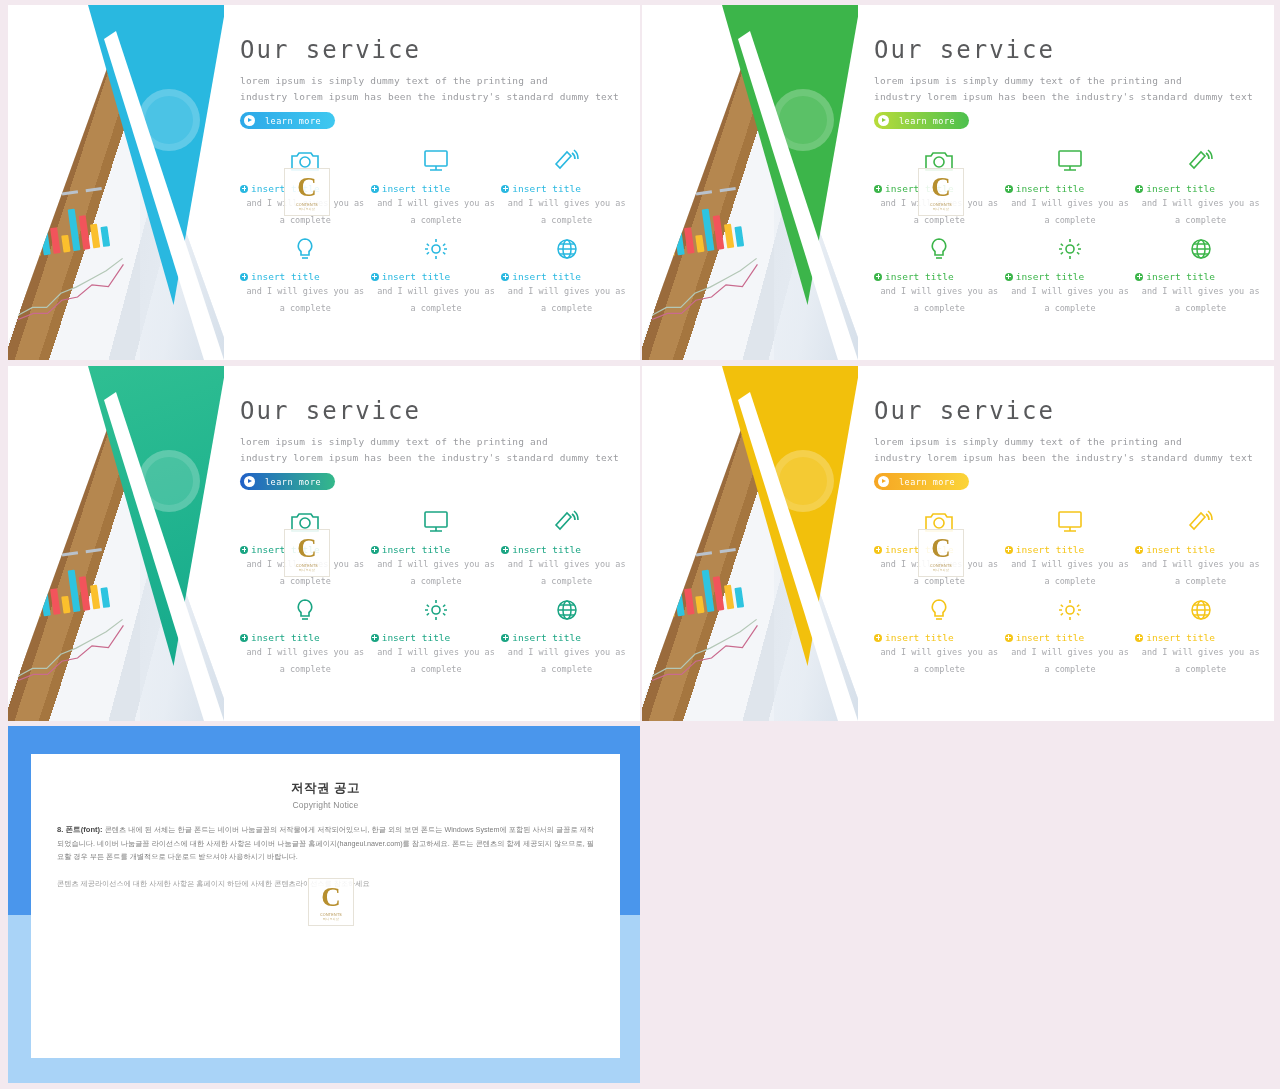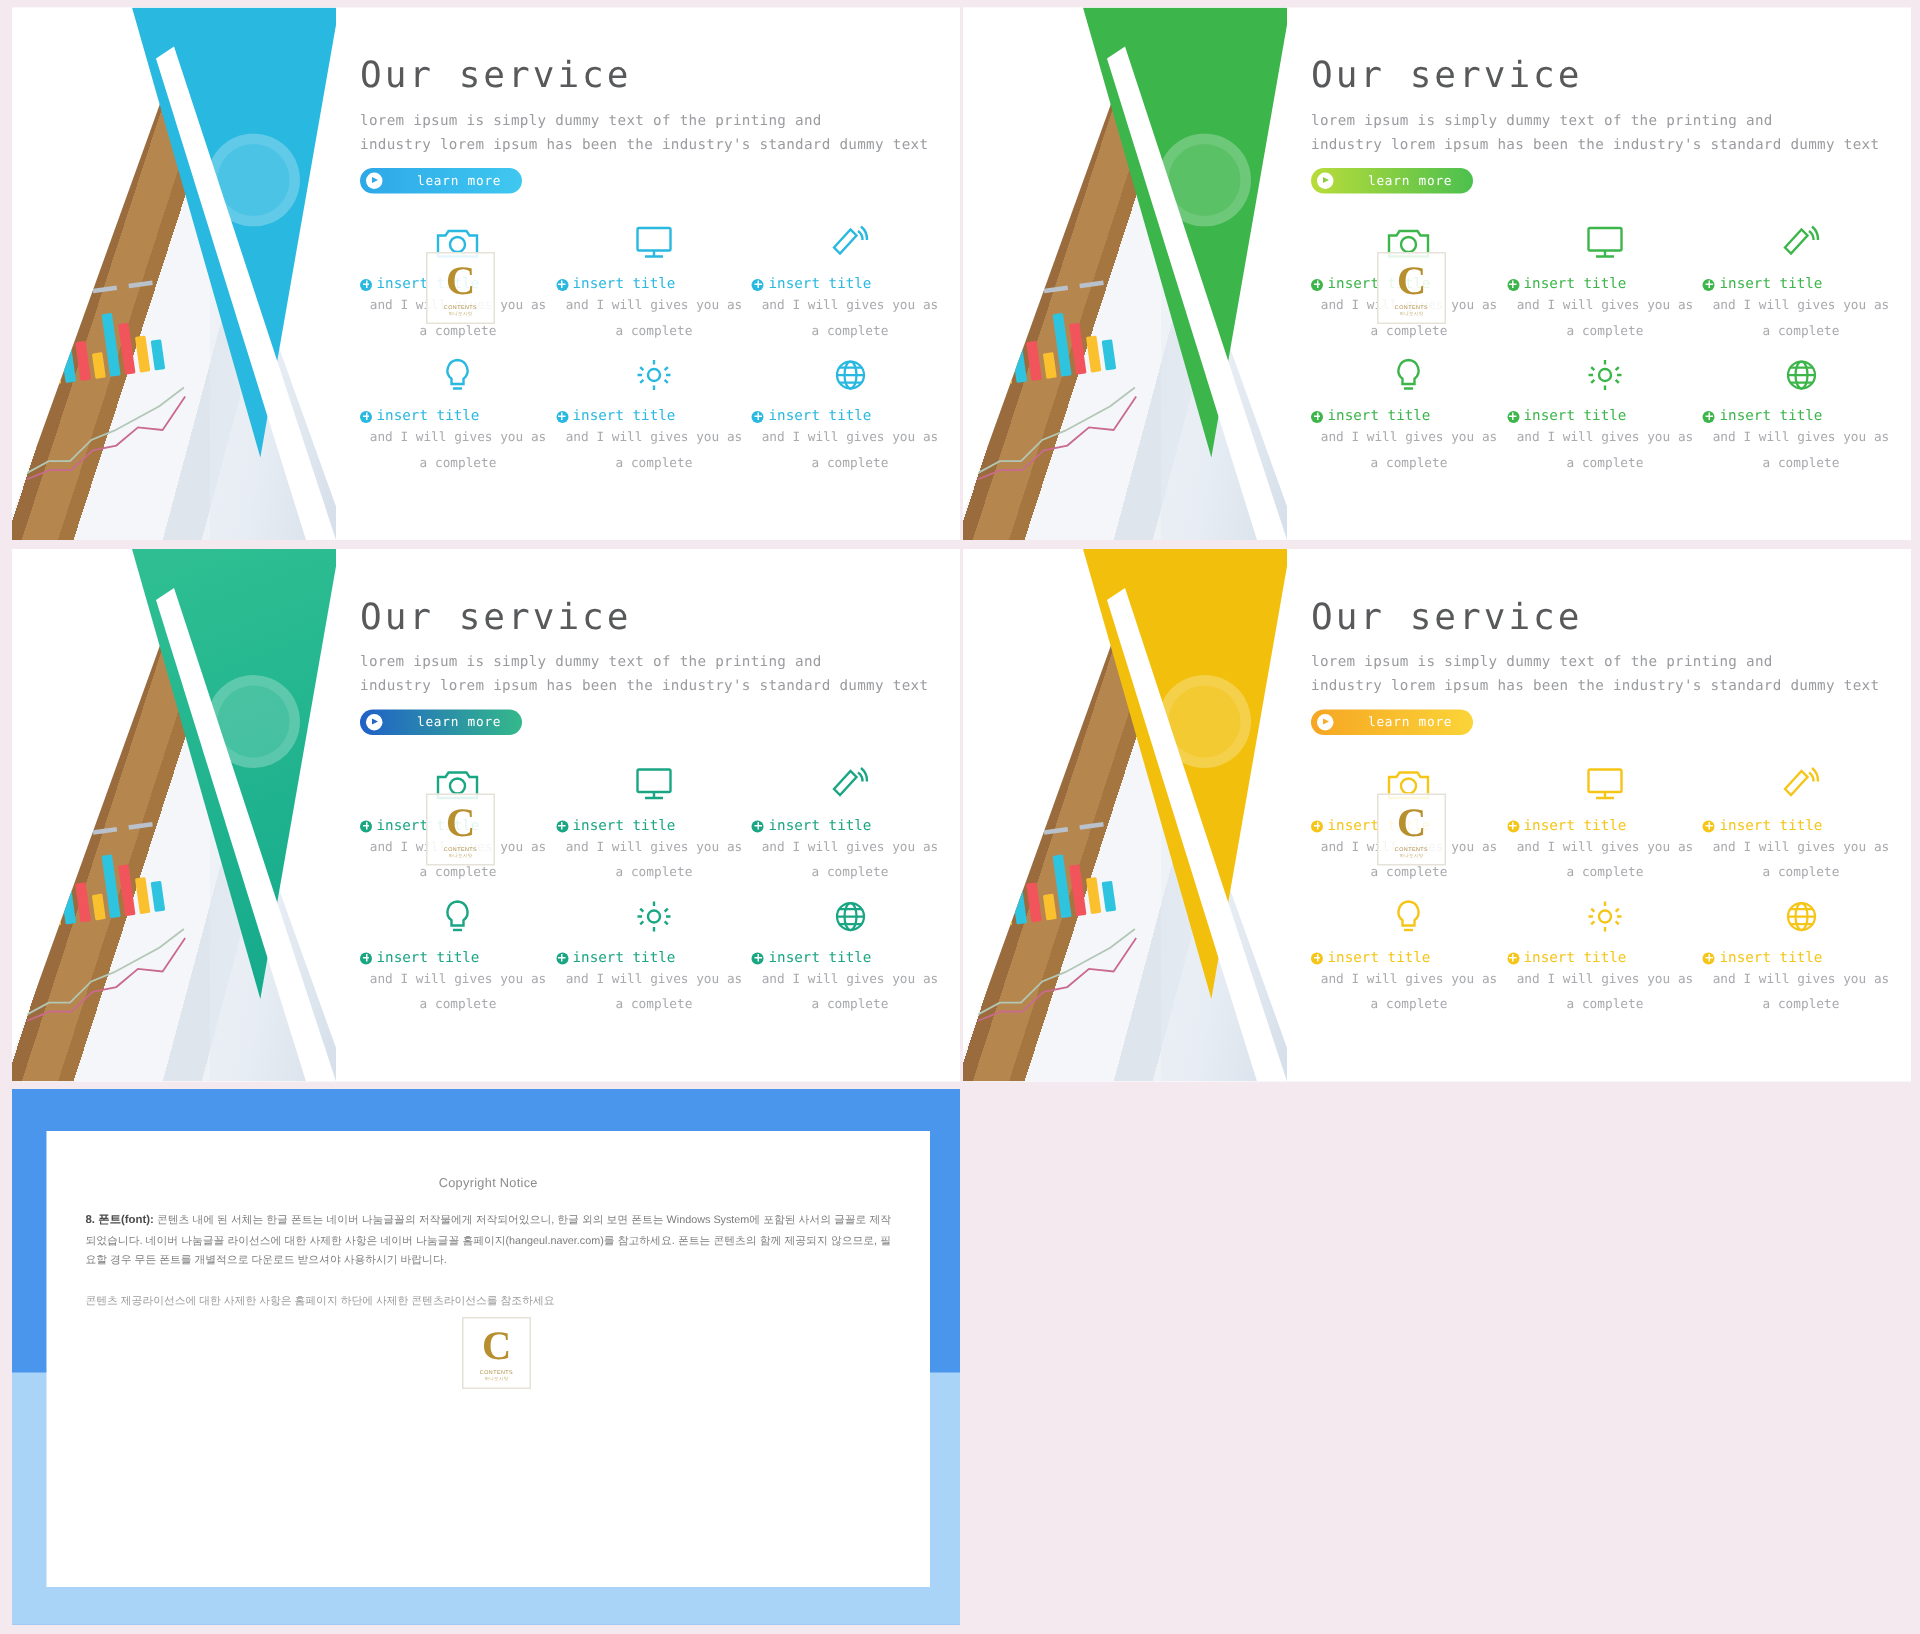--- a/index.html
+++ b/index.html
@@ -92,21 +92,21 @@
     font-family:"DejaVu Sans Mono", monospace;
     font-size:24px; letter-spacing:2px; color:#58595b;
     margin-top:31px;
   }
   .lead{
     font-family:"DejaVu Sans Mono", monospace;
     font-size:9.5px; line-height:16px; color:#9b9ca0;
     margin-top:9px; letter-spacing:.2px;
   }
   .btn{
-    display:inline-flex; align-items:center; gap:23px;
+    display:inline-flex; align-items:center; gap:10px;
     height:17px; padding:0 14px 0 4px; border-radius:9px;
     margin-top:7px; color:#ffffff;
     font-family:"DejaVu Sans Mono", monospace; font-size:8.5px; letter-spacing:.5px;
   }
   .btn .play{
     width:11px; height:11px; border-radius:50%;
     background:#ffffff; position:relative; flex:none;
   }
   .btn .play::after{
     content:""; position:absolute; left:4px; top:2.6px;
@@ -694,20 +694,21 @@
     <div class="wm" style="left:276px; top:163px">
       <div class="c">C</div>
       <div class="sub">CONTENTS</div>
       <div class="sub2">하나오시앗</div>
     </div>
   </div>
 
   <div class="doc">
     <div class="lower"></div>
     <div class="sheet">
+      <h2>저작권 공고</h2>
       <div class="en">Copyright Notice</div>
       <p class="head">
         <b>8. 폰트(font):</b><span> 콘텐츠 내에 된 서체는 한글 폰트는 네이버 나눔글꼴의 저작물에게 저작되어있으니, 한글 외의 보면 폰트는 Windows System에 포함된 사서의 글꼴로 제작되었습니다. 네이버 나눔글꼴 라이선스에 대한 사제한 사항은 네이버 나눔글꼴 홈페이지(hangeul.naver.com)를 참고하세요. 폰트는 콘텐츠의 함께 제공되지 않으므로, 필요할 경우 무든 폰트를 개별적으로 다운로드 받으셔야 사용하시기 바랍니다.</span>
       </p>
       <p>콘텐츠 제공라이선스에 대한 사제한 사항은 홈페이지 하단에 사제한 콘텐츠라이선스를 참조하세요</p>
     </div>
     <div class="wm" style="left:300px; top:152px">
       <div class="c">C</div>
       <div class="sub">CONTENTS</div>
       <div class="sub2">하나오시앗</div>

